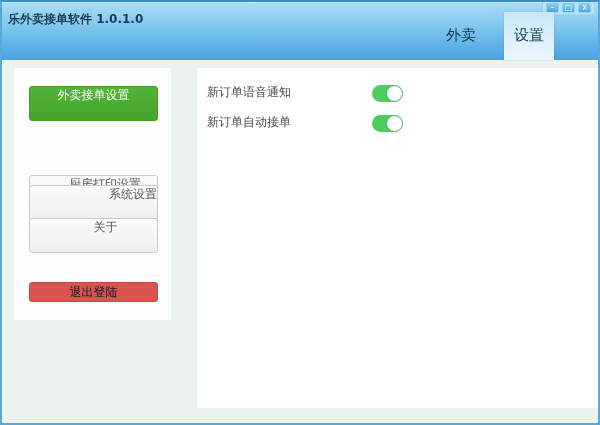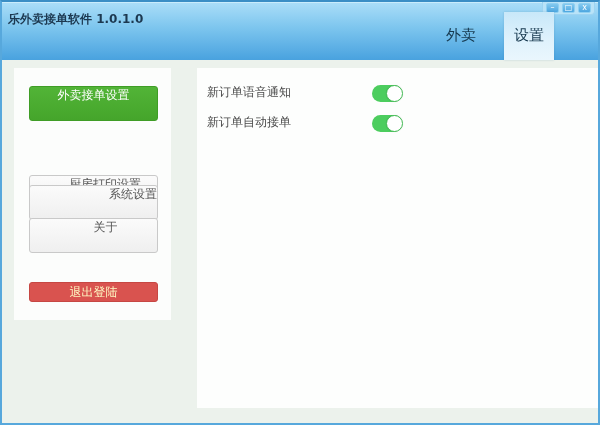--- a/index.html
+++ b/index.html
@@ -62,21 +62,21 @@
     color:#555; font-size:12px; line-height:17px; text-align:center;
     cursor:default; white-space:nowrap;
   }
   .side-btn.active{
     background:linear-gradient(#52b437,#45a52b);
     border-color:#3f9d26; color:#fff;
   }
   .logout-btn{
     position:absolute; left:15px; top:214px; width:129px; height:20px;
     background:#d9534f; border:1px solid #c64743; border-radius:3px;
-    color:#fef9c3; font-size:12px; line-height:18px; text-align:center;
+    color:#0f172a; font-size:12px; line-height:18px; text-align:center;
     cursor:default;
   }
 
   .main{
     position:absolute; left:195px; top:66px; width:402px; height:340px;
     background:#fdfefd;
   }
   .setting-label{
     position:absolute; left:10px; font-size:12px; color:#4a4a4a;
     white-space:nowrap;

